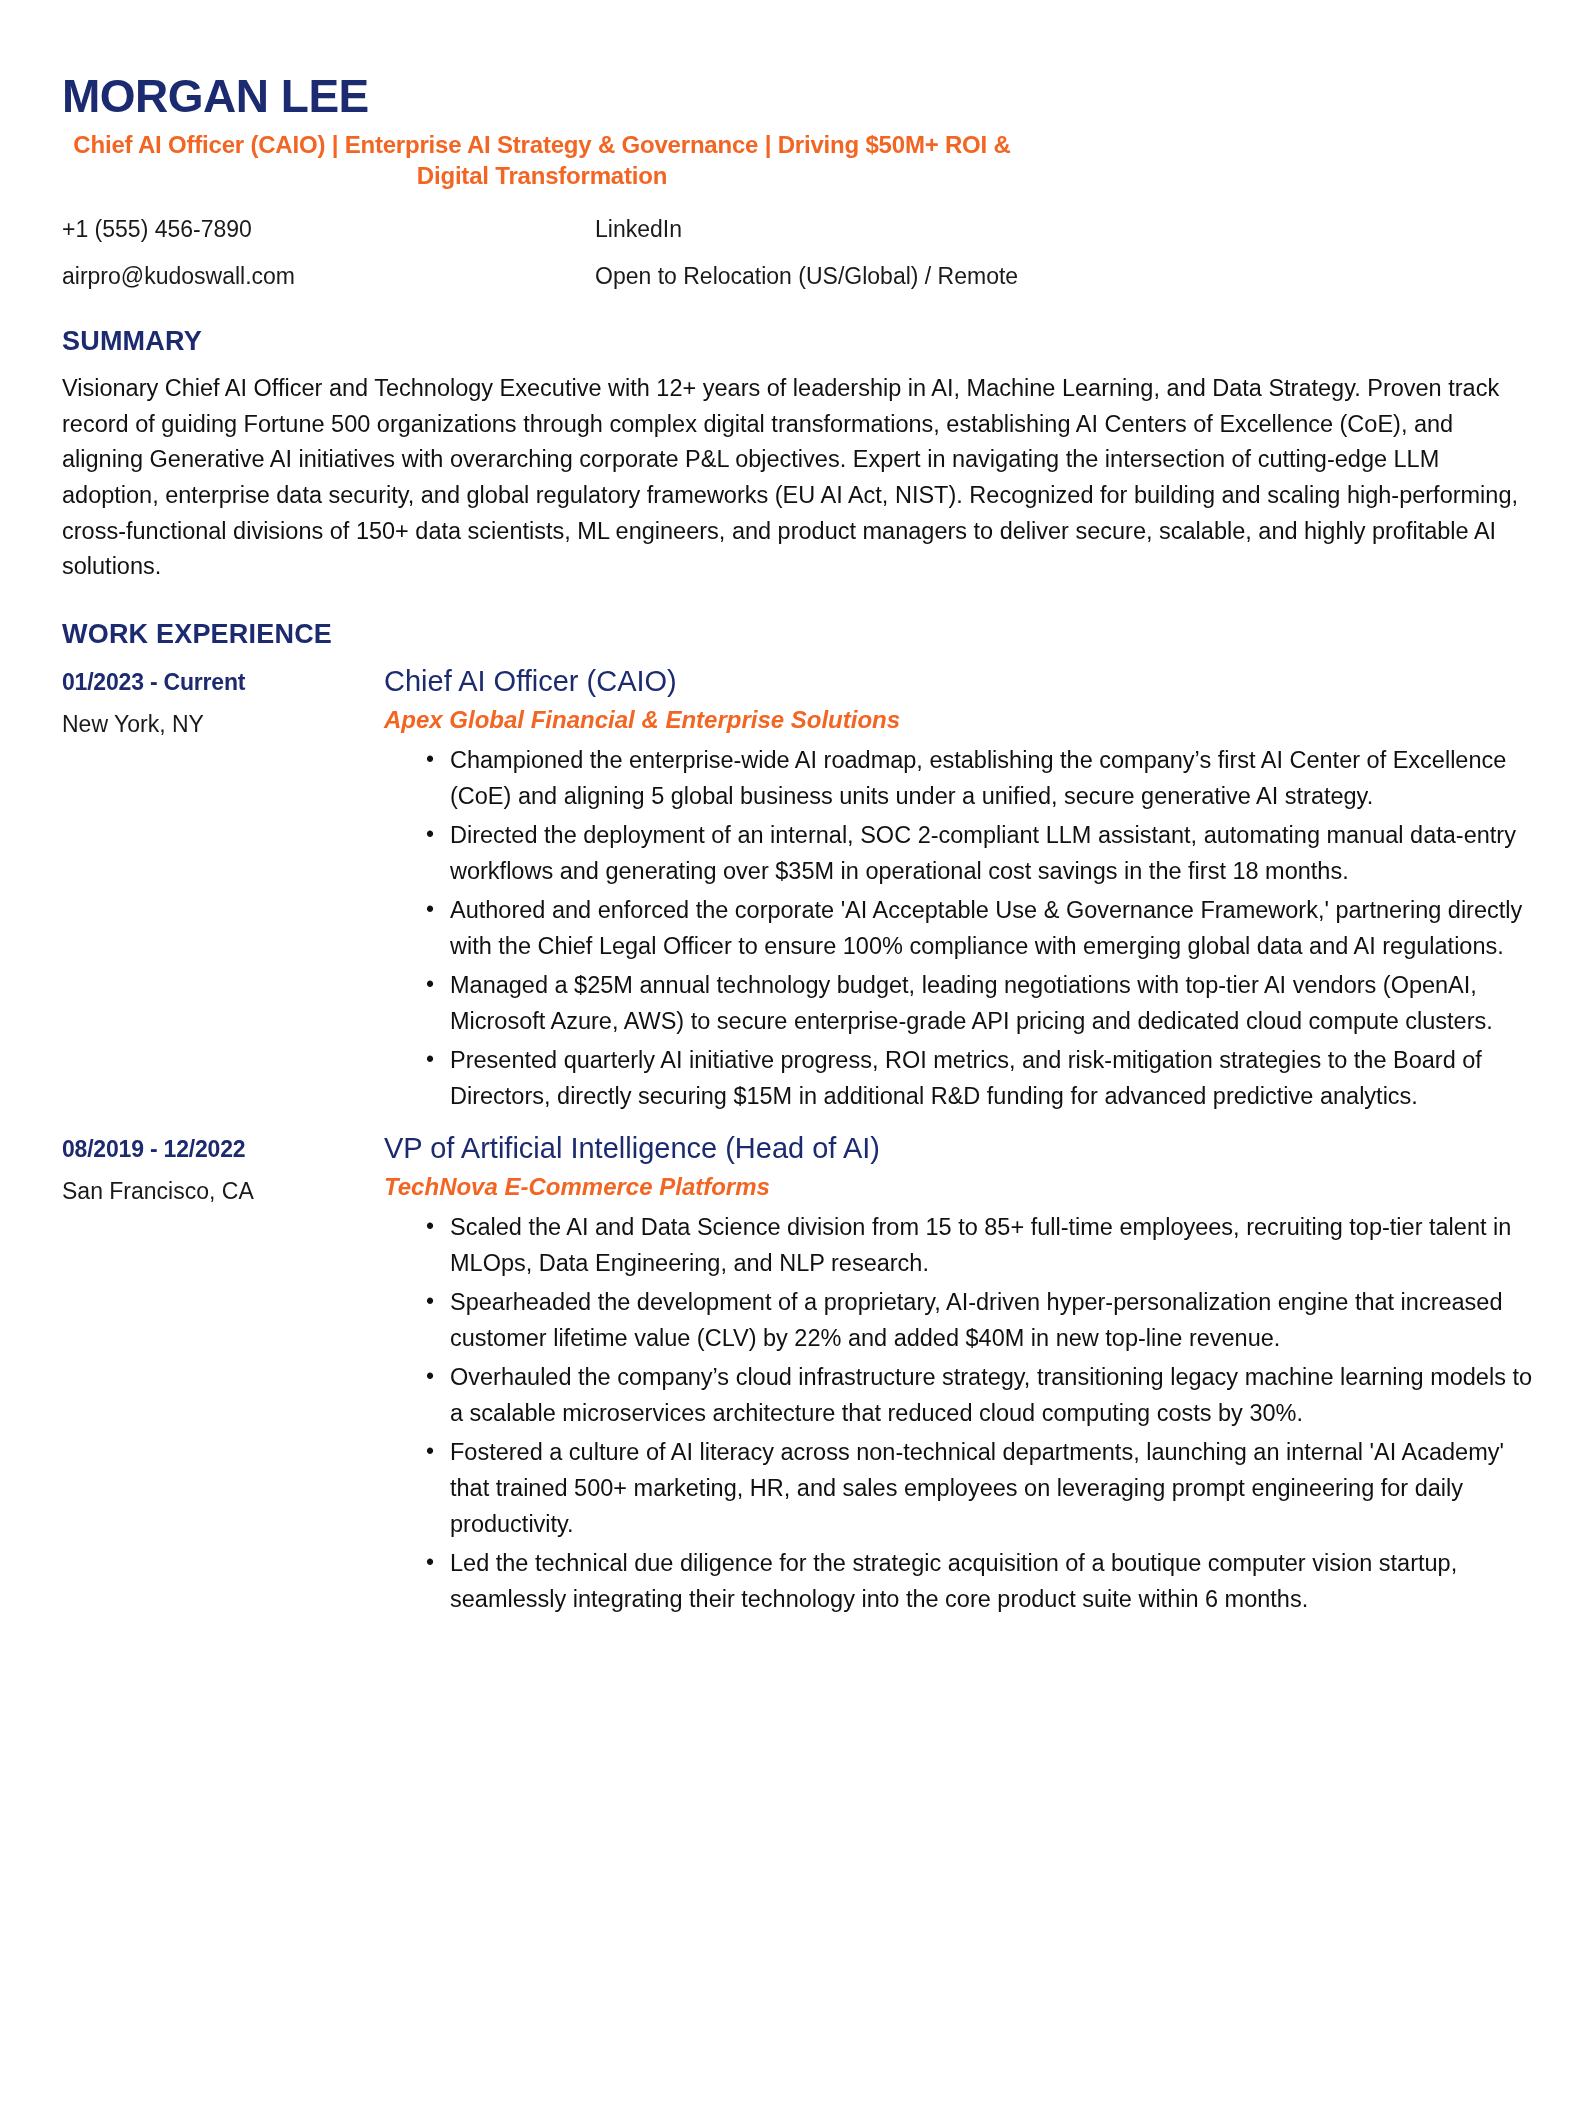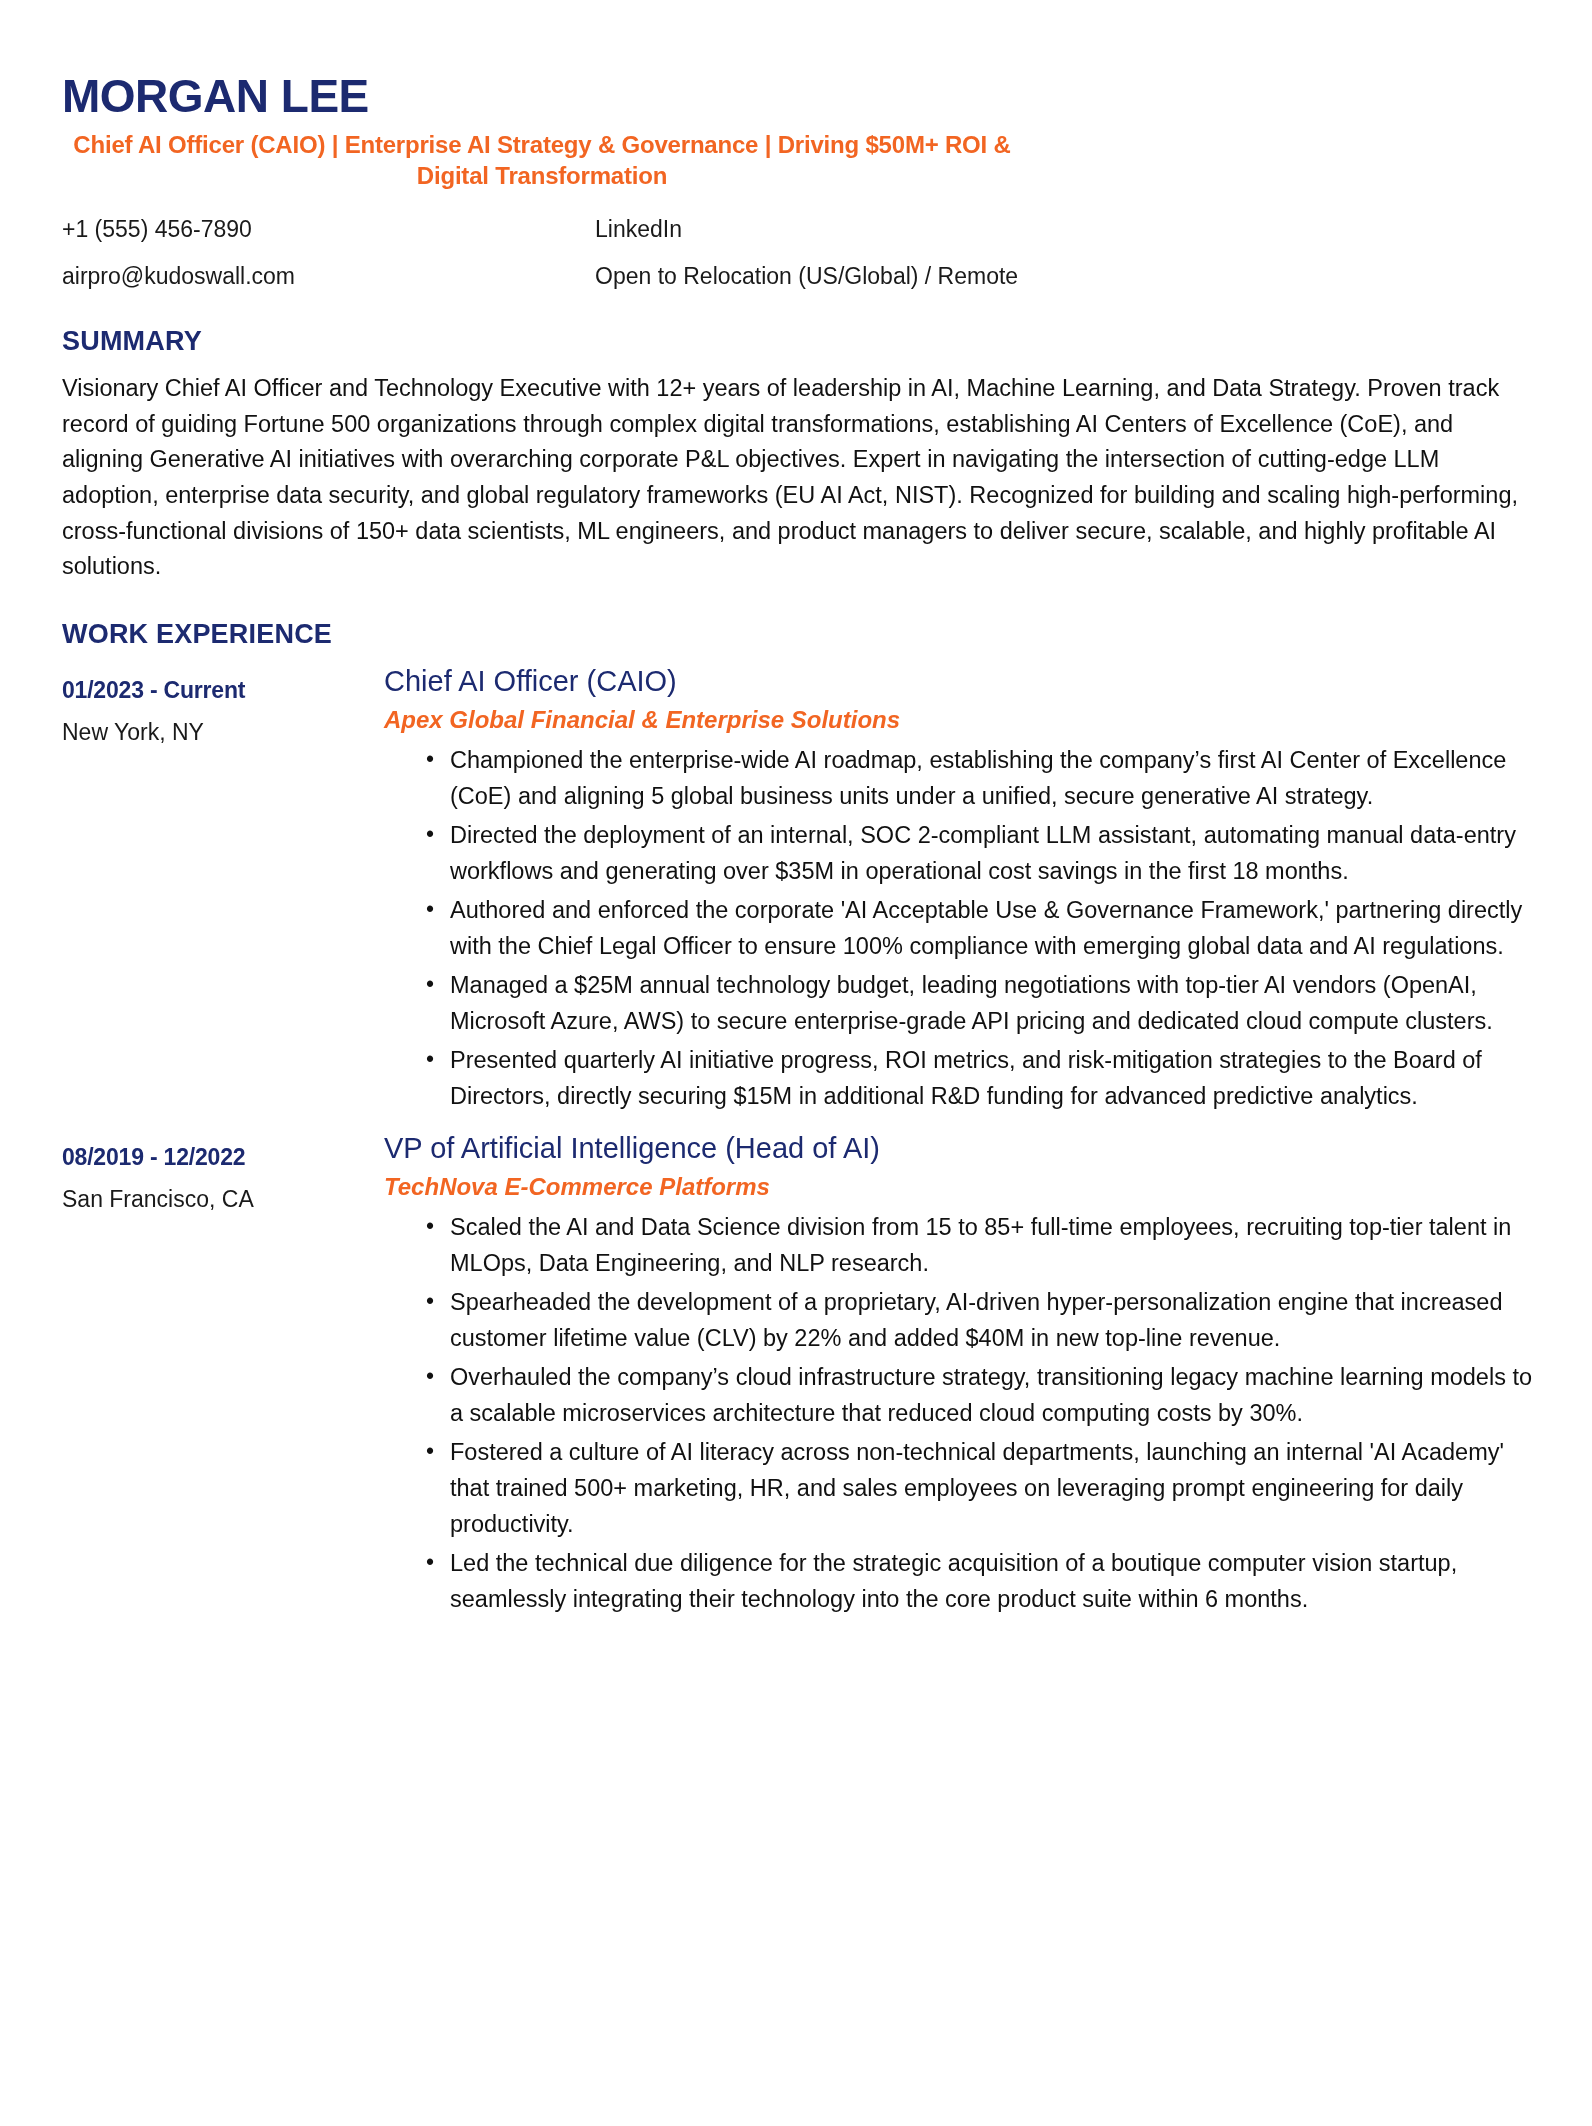--- a/index.html
+++ b/index.html
@@ -89,21 +89,20 @@
     grid-template-columns: 322px 1fr;
     margin-top: 14px;
   }
   .exp-left { padding-top: 4px; }
   .exp-dates {
     font-size: 23px;
     font-weight: 800;
     color: #1c2a70;
     line-height: 1.3;
     letter-spacing: -0.2px;
-    margin-top: 8px;
   }
   .exp-location {
     font-size: 23px;
     color: #1a1a1a;
     line-height: 1.35;
     margin-top: 11px;
   }
   .exp-role {
     font-size: 29px;
     color: #1c2a70;

